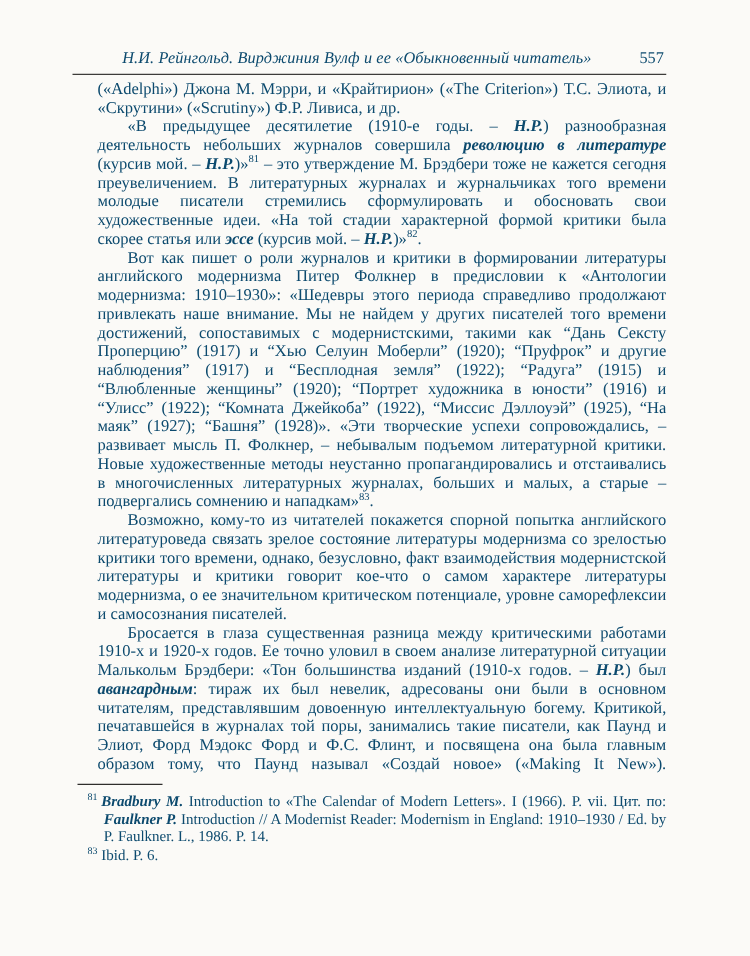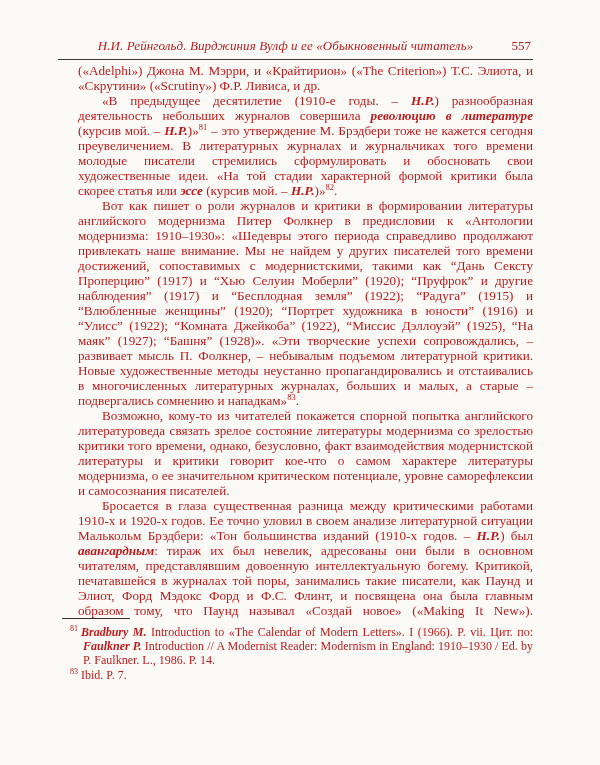--- a/index.html
+++ b/index.html
@@ -1,19 +1,19 @@
 <!DOCTYPE html>
 <html><head>
 <meta charset="utf-8">
 <style>
   html, body { margin: 0; padding: 0; background: #e8e8e6; }
   .page {
     width: 600px; height: 765px;
     background: #fbfaf7;
-    color: #b91c1c;
+    color: #0c4a6e;
     font-family: "Liberation Serif", "DejaVu Serif", serif;
     box-sizing: border-box;
     padding: 38px 67px 0 78px;
     position: relative;
     overflow: hidden;
   }
   
   .header { position: relative; height: 18px; font-size: 13px; }
   .header-title {
     text-align: center;
@@ -40,20 +40,21 @@
   .ind { text-indent: 24px; }
   .cont { text-align-last: justify; }
   .it { font-style: italic; font-weight: bold; }
   sup.fn-ref {
     font-size: 8.5px;
     line-height: 0;
     vertical-align: super;
   }
   
   .footnotes {
+    margin-top: 9px;
     font-size: 12px;
     line-height: 14.2px;
     text-align: justify;
     hyphens: auto; -webkit-hyphens: auto;
   }
   .fn-rule {
     width: 68px;
     border-top: 1.3px solid #2f2e2c;
     margin: 0 0 6px -16px;
   }
@@ -83,16 +84,16 @@
     <p class="para ind"><span>Возможно, кому-то из читателей покажется спорной попытка английского литературоведа связать зрелое состояние литературы модернизма со зрелостью критики того времени, однако, безусловно, факт взаимодействия модернистской литературы и критики говорит кое-что о самом характере литературы модернизма, о ее значительном критическом потенциале, уровне саморефлексии и самосознания писателей.</span></p>
     <p class="para ind cont"><span>Бросается в глаза существенная разница между критическими работами 1910-х и 1920-х годов. Ее точно уловил в своем анализе литературной ситуации Малькольм Брэдбери: «Тон большинства изданий (1910-х годов. – </span><span class="it">Н.Р.</span><span>) был </span><span class="it">авангардным</span><span>: тираж их был невелик, адресованы они были в основном читателям, представлявшим довоенную интеллектуальную богему. Критикой, печатавшейся в журналах той поры, занимались такие писатели, как Паунд и Элиот, Форд Мэдокс Форд и Ф.С. Флинт, и посвящена она была главным образом тому, что Паунд называл «Создай новое» («Making It New»).</span></p>
   </div>
 
   <div class="footnotes">
     <div class="fn-rule"></div>
 
     <div class="footnote"><sup class="fn-marker">81</sup><span class="fn-body"><span class="it">Bradbury M.</span><span> Introduction to «The Calendar of Modern Letters». I (1966). P. vii. Цит. по: </span><span class="it">Faulkner P.</span><span> Introduction // A Modernist Reader: Modernism in England: 1910–1930 / Ed. by P. Faulkner. L., 1986. P. 14.</span></span></div>
 
 
-    <div class="footnote"><sup class="fn-marker">83</sup><span class="fn-body"><span>Ibid. P. 7.</span></span></div>
+    <div class="footnote"><sup class="fn-marker">83</sup><span class="fn-body"><span>Ibid. P. 6.</span></span></div>
   </div>
 
 </div>
 
 </body></html>

